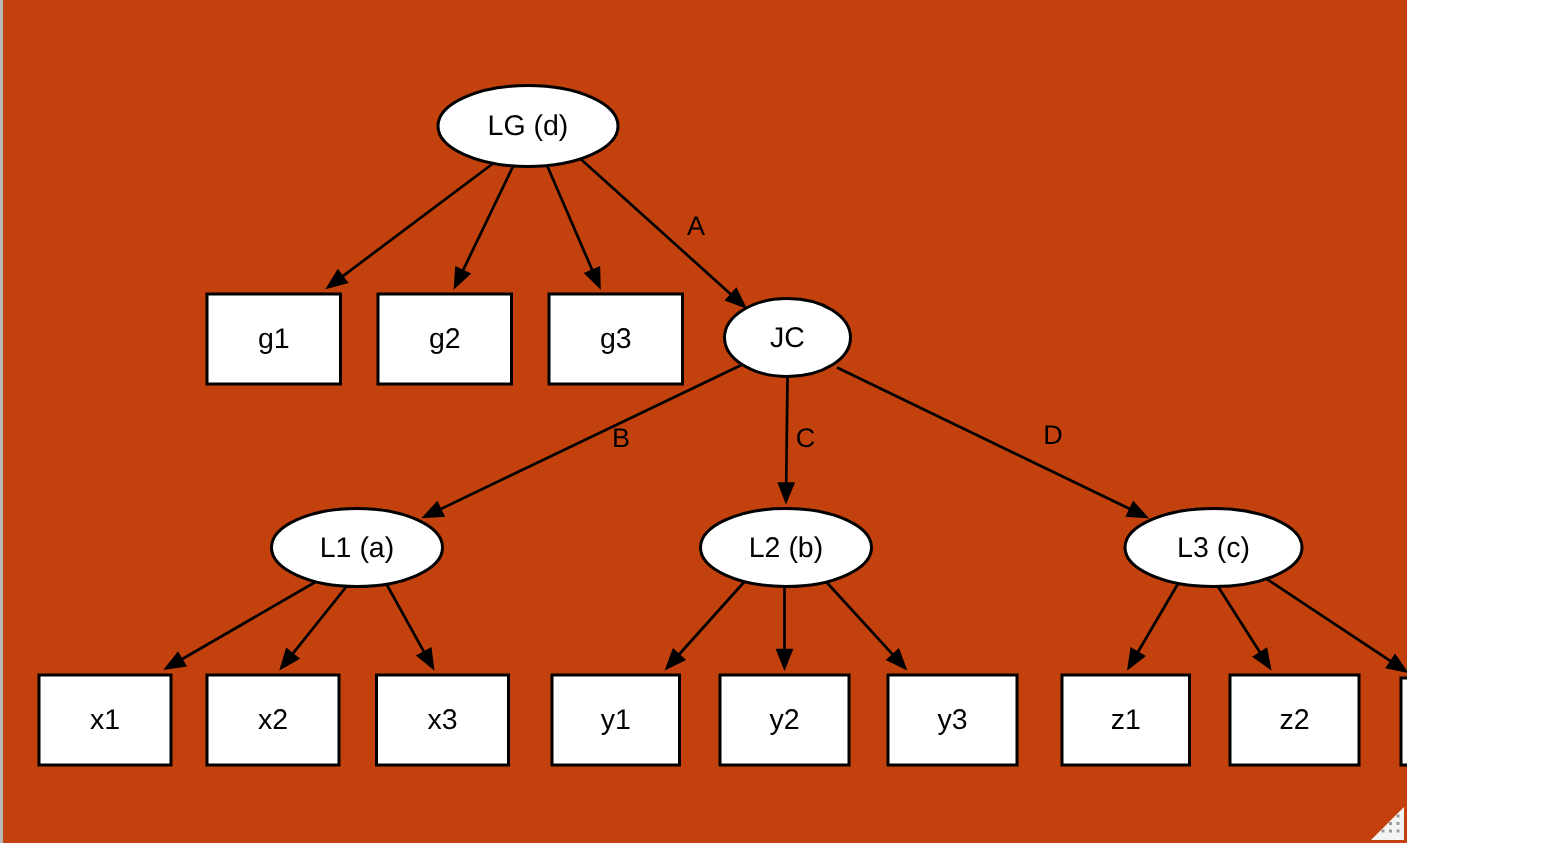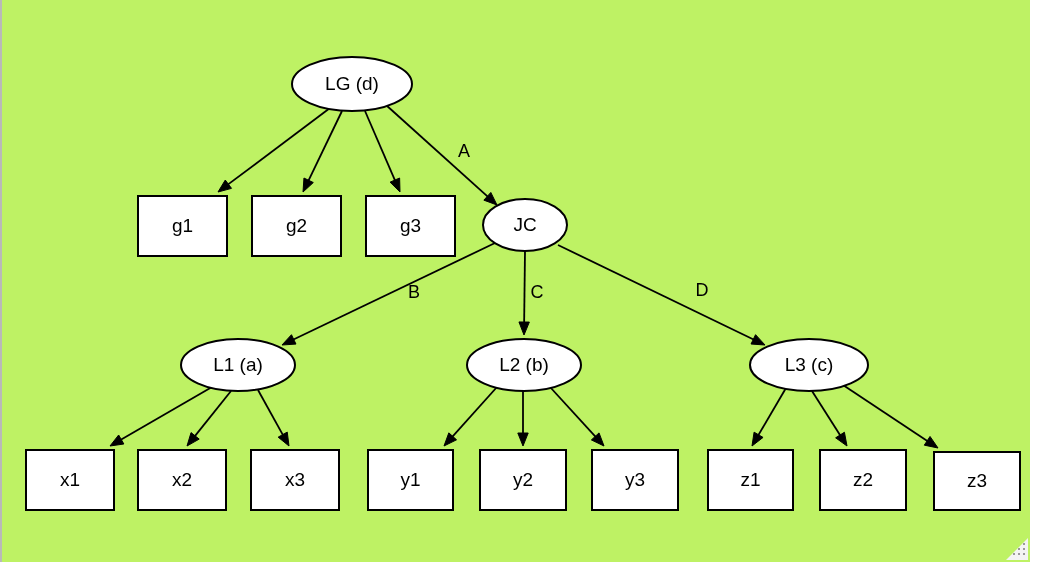--- a/index.html
+++ b/index.html
@@ -5,23 +5,23 @@
   html, body {
     margin: 0;
     padding: 0;
     background: #ffffff;
   }
   body {
     font-family: "Liberation Sans", sans-serif;
   }
   #app {
     position: relative;
-    width: 1030px;
+    width: 938px;
     height: 562px;
-    background: #bef264;
+    background: #c2410c;
     overflow: hidden;
   }
   #left-rule {
     position: absolute;
     left: 0;
     top: 0;
     width: 2px;
     height: 562px;
     background: #b9b9b9;
   }

